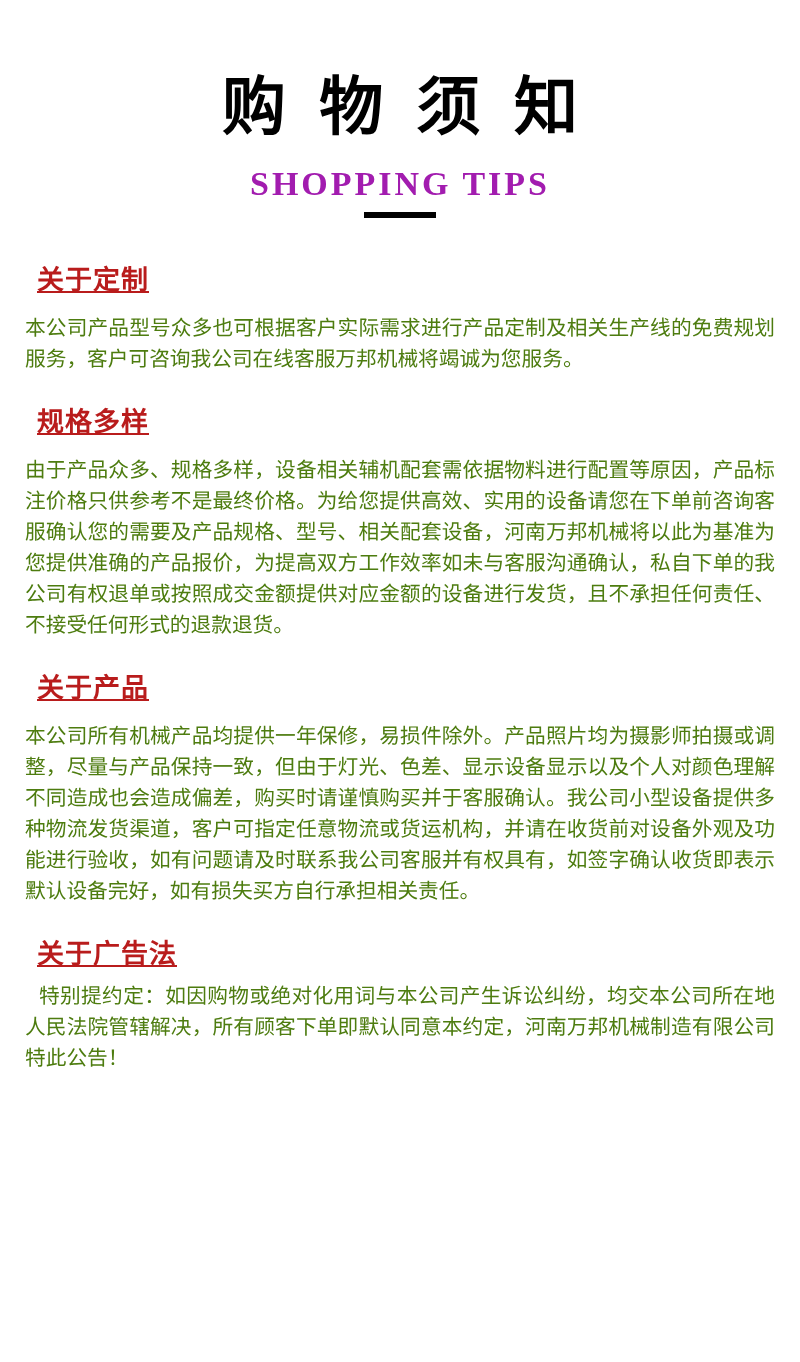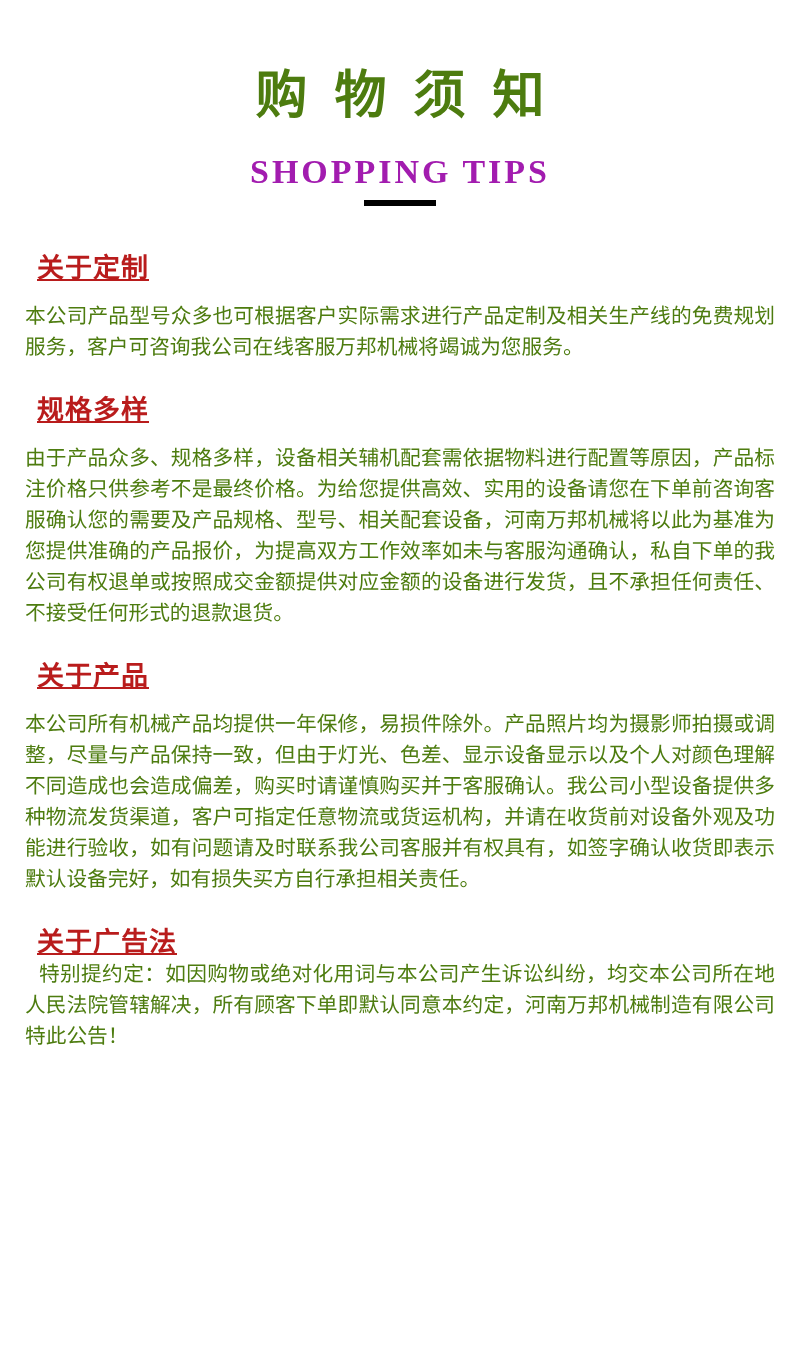--- a/index.html
+++ b/index.html
@@ -14,29 +14,29 @@
     margin: 0 auto;
     background: #ffffff;
     box-sizing: border-box;
     overflow: hidden;
     font-family: "Liberation Sans", sans-serif;
   }
   .header {
     text-align: center;
   }
   .main-title {
-    margin: 0;
+    margin: 12px;
     padding-top: 56px;
     font-family: "Liberation Serif", "DejaVu Serif", serif;
     font-weight: 600;
-    font-size: 52px;
+    font-size: 64px;
     line-height: 80px;
     letter-spacing: 0.52em;
     padding-left: 0.52em; 
-    color: #4d7c0f;
+    color: #000000;
     white-space: nowrap;
   }
   .subtitle {
     margin: 16px 0 0 0;
     font-family: "Liberation Serif", "DejaVu Serif", serif;
     font-weight: 700;
     font-size: 34px;
     line-height: 40px;
     letter-spacing: 3px;
     color: #a21caf;
@@ -66,21 +66,21 @@
     margin: 16px 0 0 0;
     font-size: 20.7px;
     line-height: 31px;
     color: #4d7c0f;
     text-align: justify;
     text-justify: inter-ideograph;
     overflow-wrap: break-word;
     word-break: break-all;
   }
   .section-paragraph.follow {
-    margin-top: 0;
+    margin-top: 10px;
   }
   .indent-sm { text-indent: 9px; }
   .indent-md { text-indent: 14px; }
 </style>
 </head>
 <body>
 
 <div class="page">
 
   <div class="header">

